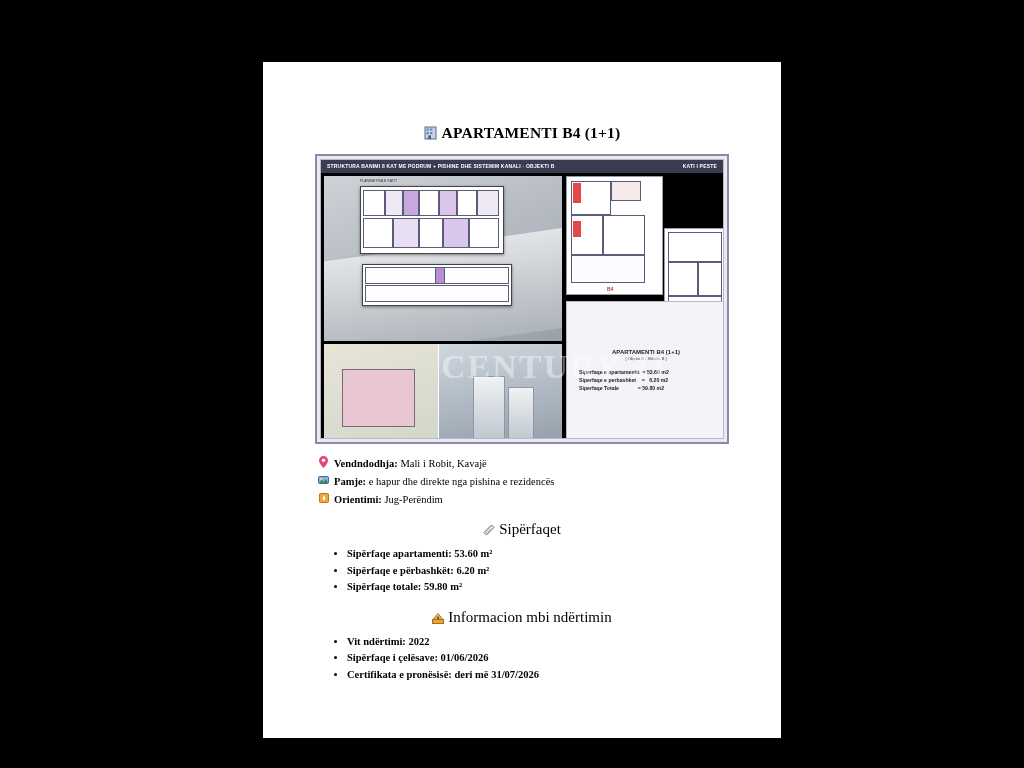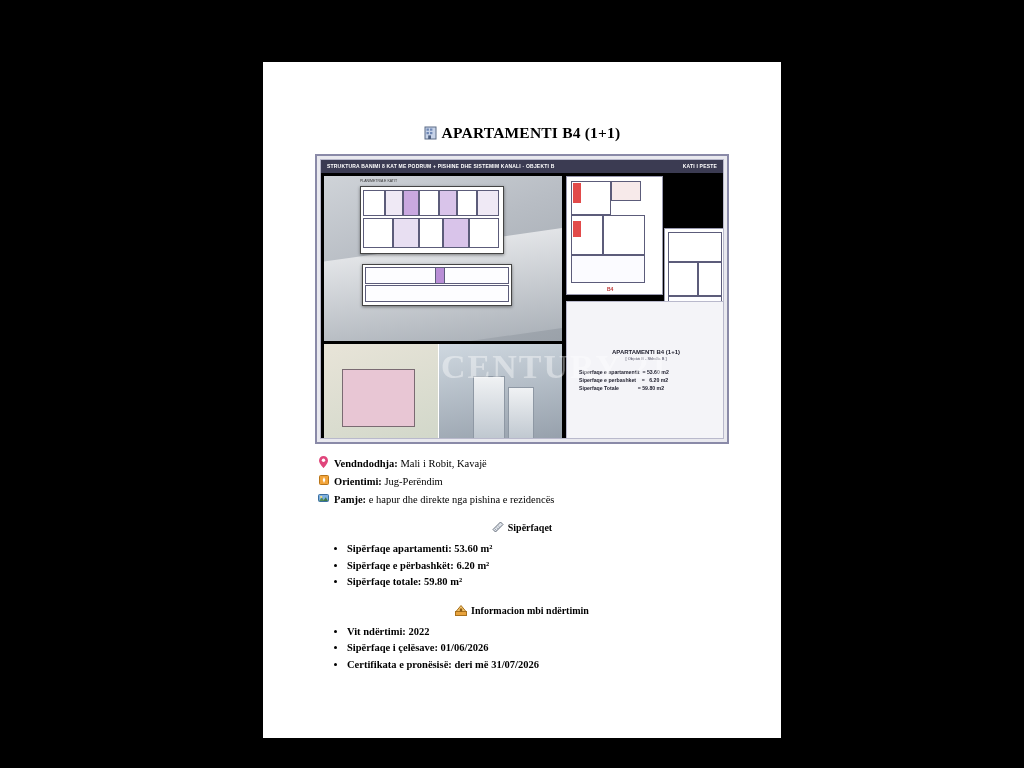--- a/index.html
+++ b/index.html
@@ -224,22 +224,22 @@
     width: 13px;
     flex: 0 0 13px;
     text-align: center;
     margin-right: 4px;
     line-height: 15px;
   }
   .details b { font-weight: bold; }
 
   .section-head {
     text-align: center;
-    font-weight: bold;
-    font-size: 10px;
+    font-weight: normal;
+    font-size: 15px;
     margin-top: 14px;
     margin-bottom: 6px;
   }
   .section-head .s-icon {
     display:inline-block;
     vertical-align: -2px;
     margin-right: 4px;
   }
   ul.bullets {
     margin: 0 0 0 84px;
@@ -353,38 +353,38 @@
               <path d="M4.5 0C2 0 0 2 0 4.4 0 7.6 4.5 12 4.5 12S9 7.6 9 4.4C9 2 7 0 4.5 0z" fill="#e0457b"></path>
               <circle cx="4.5" cy="4.3" r="1.7" fill="#fff"></circle>
             </svg>
         </span>
         <span><b>Vendndodhja:</b> <span>Mali i Robit, Kavajë</span></span>
       </div>
 
 
       <div class="row">
         <span class="ico">
-          <svg width="10" height="10" viewBox="0 0 10 10">
-              <rect x="0.5" y="0.5" width="9" height="9" rx="1" fill="#f2a43a" stroke="#b97518"></rect>
-              <path d="M5 2 L6.3 5 L5 8 L3.7 5 Z" fill="#fff"></path>
-            </svg>
-        </span>
-        <span><b>Orientimi:</b> <span>Jug-Perëndim</span></span>
-      </div>
-
-      <div class="row">
-        <span class="ico">
           <svg width="11" height="10" viewBox="0 0 11 10">
               <rect x="0.5" y="1.5" width="10" height="7" rx="1" fill="#7fb0e0" stroke="#3b6fa0"></rect>
               <circle cx="3.2" cy="4" r="1.1" fill="#ffe27a"></circle>
               <path d="M1 8 L4 4.6 L6.2 8 Z" fill="#4f8b55"></path>
               <path d="M5.2 8 L7.8 4.2 L10 8 Z" fill="#3f7a47"></path>
             </svg>
         </span>
         <span><b>Pamje:</b> <span>e hapur dhe direkte nga pishina e rezidencës</span></span>
+      </div>
+
+      <div class="row">
+        <span class="ico">
+          <svg width="10" height="10" viewBox="0 0 10 10">
+              <rect x="0.5" y="0.5" width="9" height="9" rx="1" fill="#f2a43a" stroke="#b97518"></rect>
+              <path d="M5 2 L6.3 5 L5 8 L3.7 5 Z" fill="#fff"></path>
+            </svg>
+        </span>
+        <span><b>Orientimi:</b> <span>Jug-Perëndim</span></span>
       </div>
     </div>
 
     <div class="section-head">
       <span class="s-icon">
         <svg width="12" height="12" viewBox="0 0 12 12">
             <path d="M1 8.5 L8.5 1 L11 3.5 L3.5 11 Z" fill="#dfe4ea" stroke="#6b7380"></path>
             <path d="M3.2 8.2 l1.2 1.2 M4.8 6.6 l1.2 1.2 M6.4 5 l1.2 1.2" stroke="#6b7380" stroke-width="0.7"></path>
           </svg>
       </span><span>Sipërfaqet</span>

